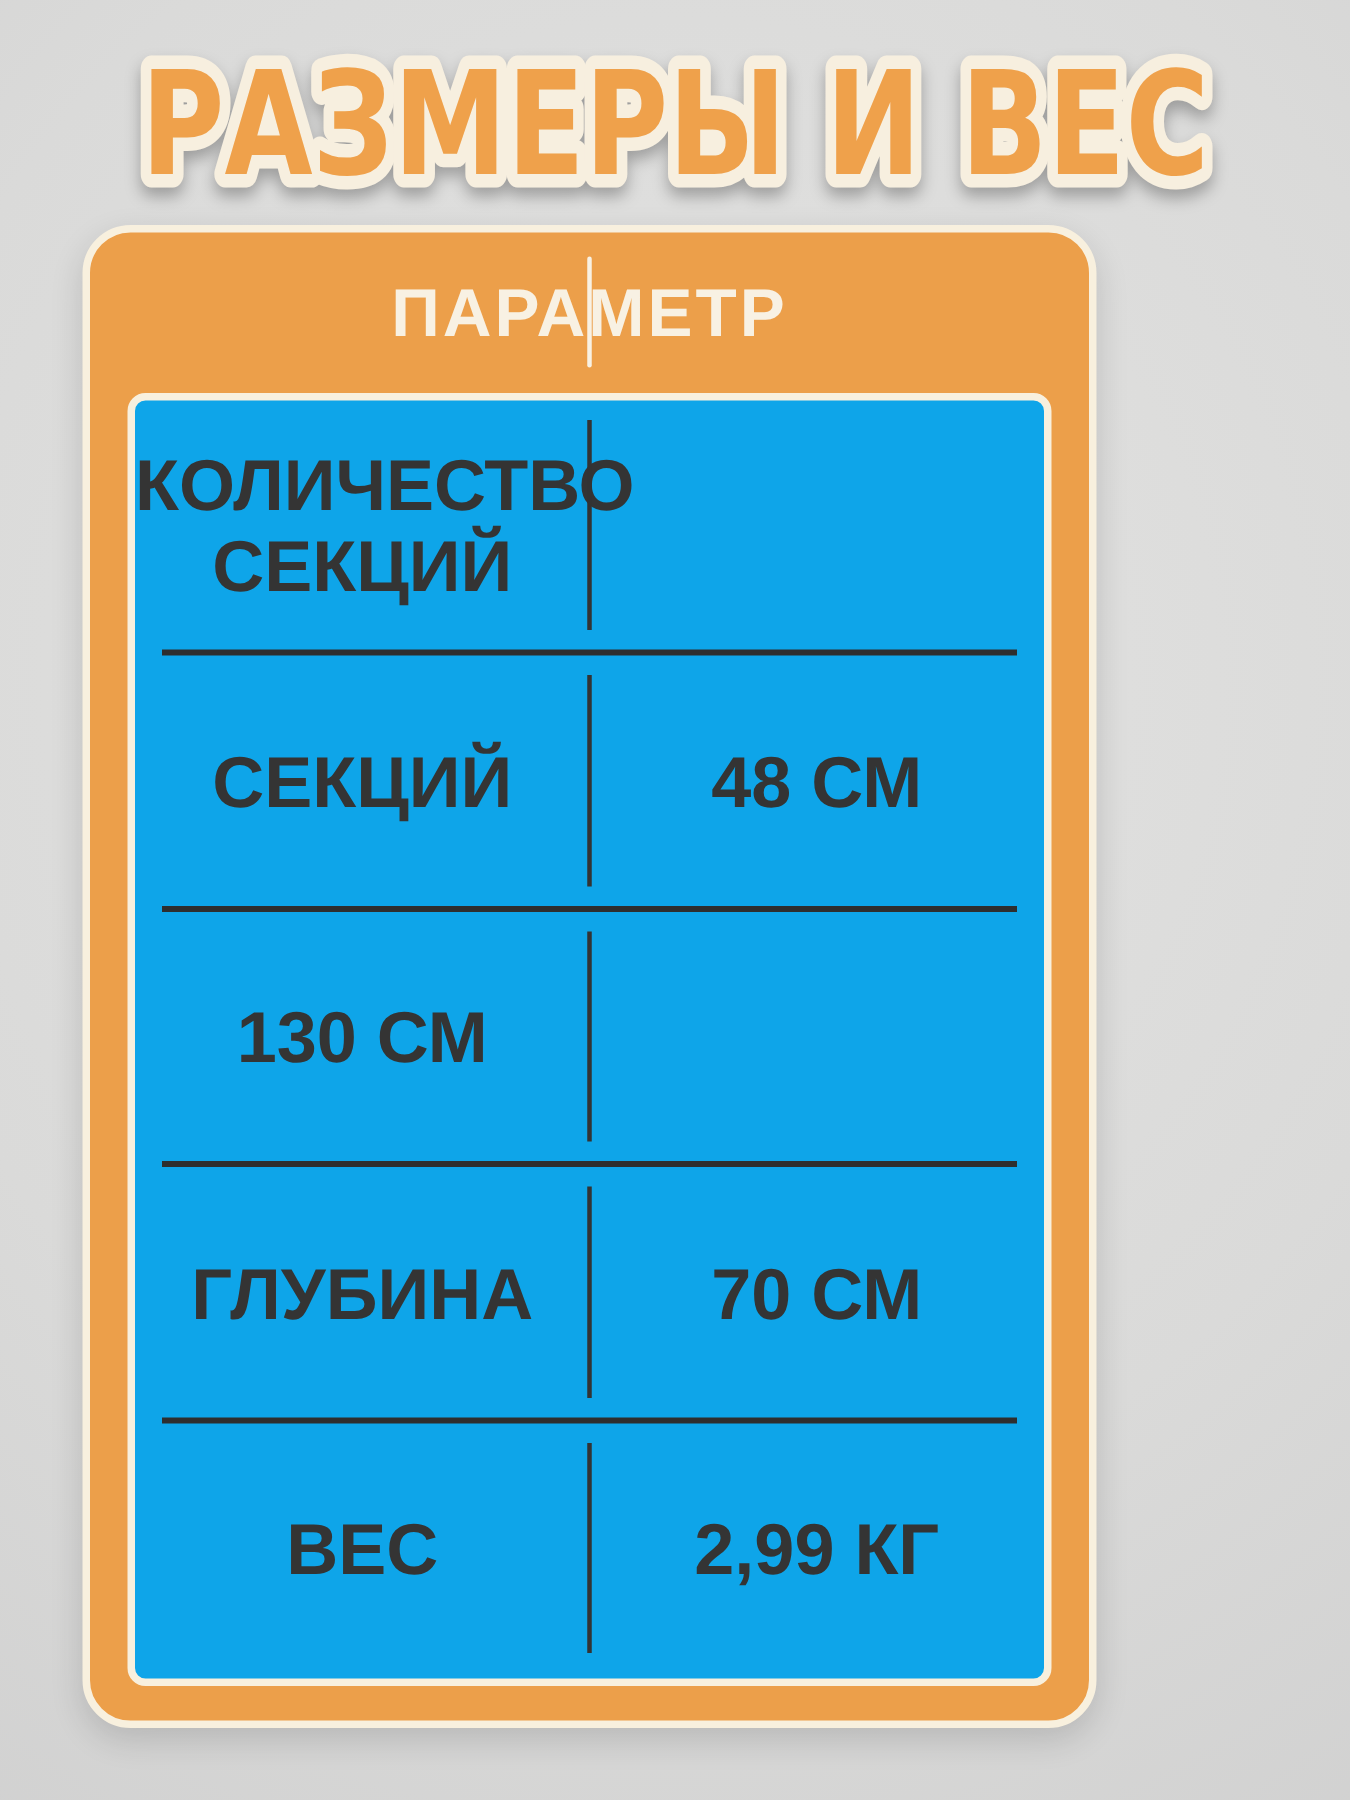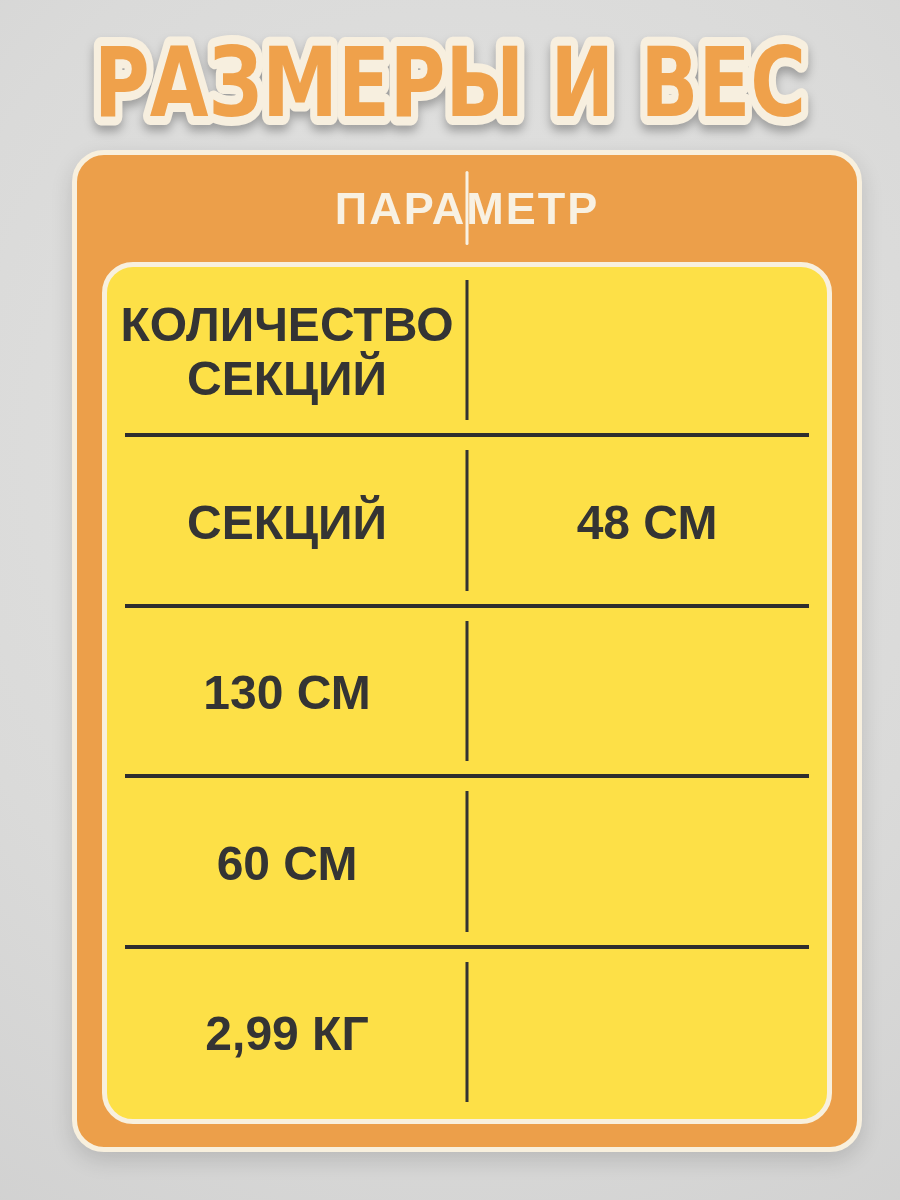--- a/index.html
+++ b/index.html
@@ -16,22 +16,22 @@
   
   .title-svg {
     position: absolute;
     top: 14px; left: 0;
     width: 900px; height: 132px;
     filter: drop-shadow(0 6px 5px rgba(0,0,0,0.28));
   }
   
   .card {
     position: absolute;
-    left: 72px; top: 150px;
-    width: 790px; height: 1002px;
+    left: 55px; top: 150px;
+    width: 676px; height: 1002px;
     background: #EC9F4A;
     border: 5px solid #F8F0DE;
     border-radius: 32px;
     box-shadow: 0 8px 22px rgba(0,0,0,0.14);
   }
   .card-header {
     position: relative;
     height: 107px;
     display: flex;
     align-items: center;
@@ -50,23 +50,23 @@
     height: 74px; width: 3px;
     background: #F8F1E3;
     transform: translateX(-50%);
     border-radius: 2px;
   }
   
   .panel {
     position: absolute;
     left: 25px; right: 25px;
     top: 107px; bottom: 23px;
-    background: #fde047;
+    background: #0ea5e9;
     border: 5px solid #F8F0DE;
-    border-radius: 31px;
+    border-radius: 12px;
     display: flex;
     flex-direction: column;
     overflow: hidden;
   }
   .row {
     flex: 1;
     position: relative;
     display: flex;
     align-items: center;
   }
@@ -123,24 +123,26 @@
         <div class="vdiv"></div>
         <div class="cell">48 СМ</div>
       </div>
 
       <div class="row">
         <div class="vdiv"></div>
         <div class="cell">130 СМ</div>
       </div>
 
       <div class="row">
+        <div class="cell">ГЛУБИНА</div>
         <div class="vdiv"></div>
-        <div class="cell">60 СМ</div>
+        <div class="cell">70 СМ</div>
       </div>
 
       <div class="row">
+        <div class="cell">ВЕС</div>
         <div class="vdiv"></div>
         <div class="cell">2,99 КГ</div>
       </div>
 
     </div>
   </div>
 </div>
 
 </body></html>

